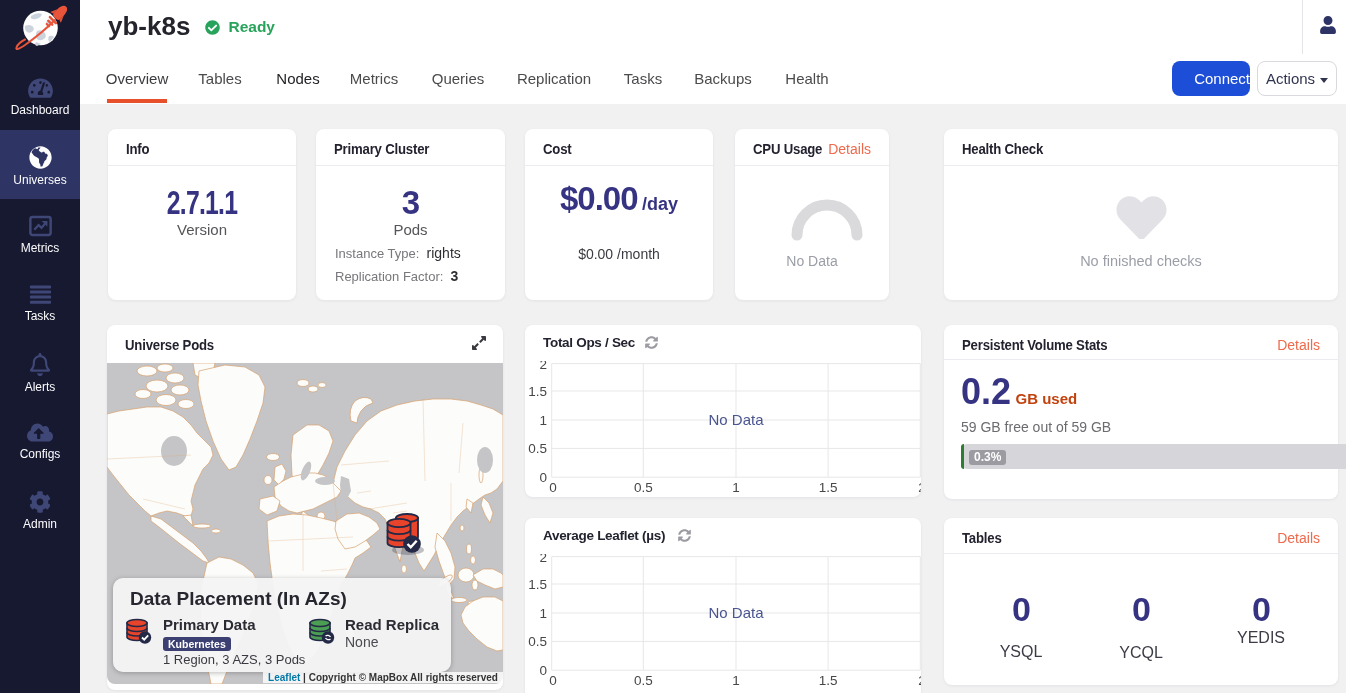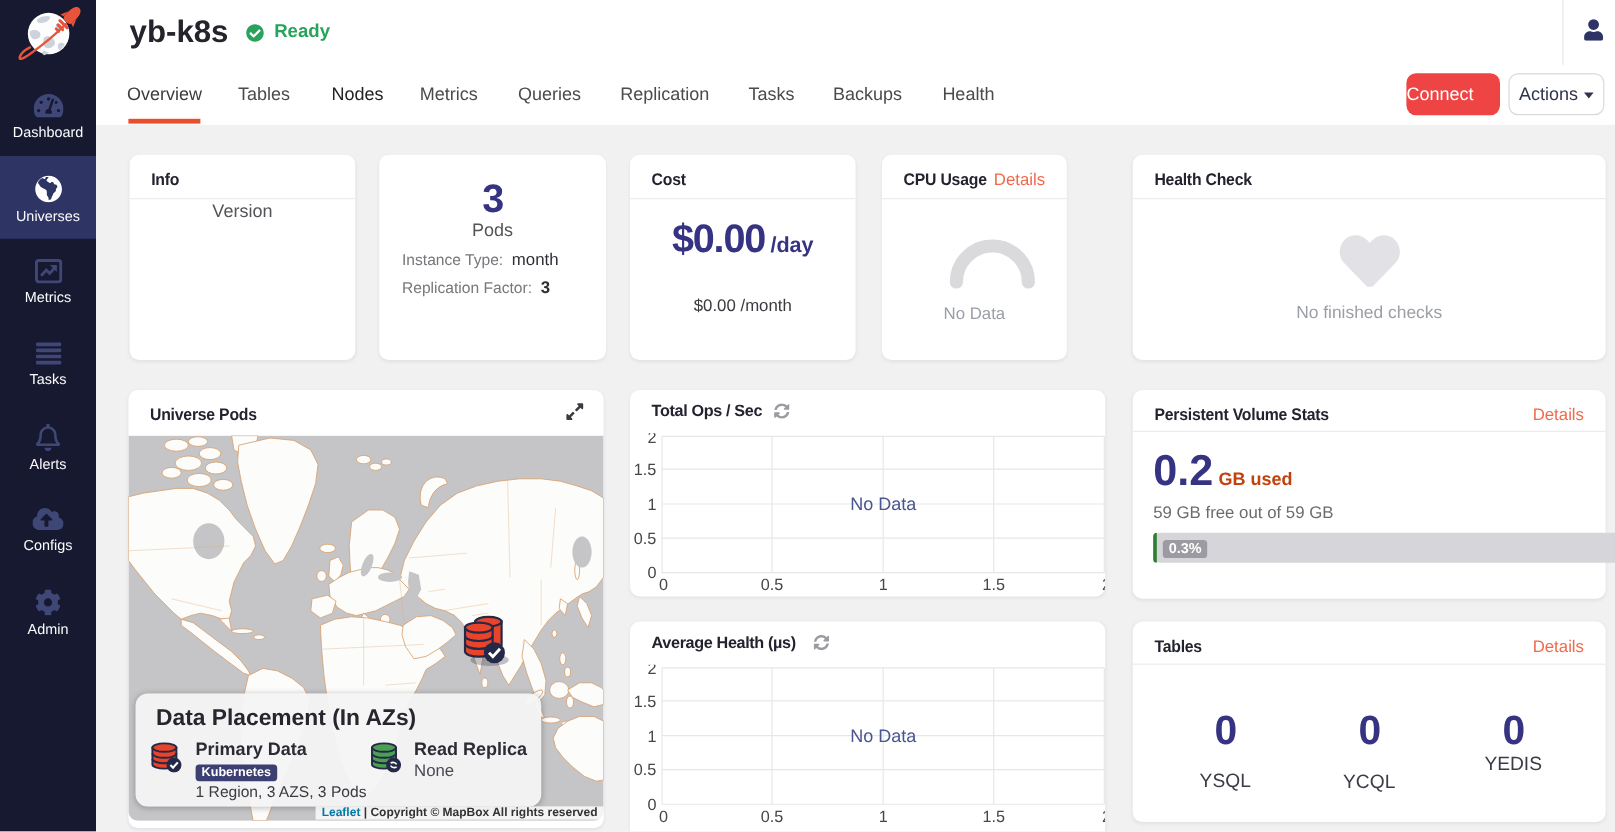--- a/index.html
+++ b/index.html
@@ -15,21 +15,21 @@
 .navitem.active { background:#2e3464; }
 
 #header { left:80px; top:0; width:1266px; height:104px; background:#fff; z-index:4;padding-left:20px; }
 #title { position:absolute; left:28px; top:11px; font-size:26px; font-weight:bold; color:#24242c; }
 #ready { position:absolute; left:125px; top:18px; }
 #ready span { font-size:15.5px; font-weight:bold; color:#27a35b; vertical-align:top; margin-left:4px;}
 .tab { position:absolute; top:70px; font-size:15px; color:#4b4b4e; width:130px; text-align:center;}
 #tabline { position:absolute; left:27px; top:99px; width:60px; height:4px; background:#e8502b; }
 #vline { position:absolute; left:1222px; top:0; width:1px; height:54px; background:#e4e4e8; }
 #usericon { position:absolute; left:1240px; top:16px; }
-#connect { position:absolute; left:1092px; top:61px; width:78px; height:35px; background:#ef4444; color:#fff; font-size:15px; border-radius:8px; text-align:left; line-height:35px; }
+#connect { position:absolute; left:1092px; top:61px; width:78px; height:35px; background:#1d4ed8; color:#fff; font-size:15px; border-radius:8px; text-align:right; line-height:35px; }
 #actions { position:absolute; left:1177px; top:61px; width:80px; height:35px; background:#fff; border:1px solid #d9d9de; color:#30344f; font-size:15px; border-radius:8px; text-align:center; line-height:33px; }
 .caret { display:inline-block; width:0; height:0; border-left:4px solid transparent; border-right:4px solid transparent; border-top:5px solid #30344f; margin-left:5px; vertical-align:middle;}
 
 .card { position:absolute; background:#fff; border-radius:8px; box-shadow:0 1px 3px rgba(70,70,90,0.08); }
 .chead { position:relative; height:37px; border-bottom:1px solid #ececf0; }
 .chead .t { position:absolute; left:18px; top:12px; font-size:14px; font-weight:bold; color:#232330; letter-spacing:-0.2px; transform:scaleX(0.94); transform-origin:0 50%; }
 .chead .details { position:absolute; right:18px; top:12px; font-size:14px; color:#ef6a4c; }
 .bignum { font-size:33px; font-weight:bold; color:#363482; letter-spacing:-1px; line-height:1;}
 .cgray { font-size:15px; color:#555559; }
 </style>
@@ -125,26 +125,30 @@
           <path fill="#3f4777" d="M487.4 315.7l-42.6-24.6c4.3-23.2 4.3-47 0-70.2l42.6-24.6c4.9-2.8 7.1-8.6 5.5-14-11.1-35.6-30-67.8-54.7-94.6-3.8-4.1-10-5.1-14.8-2.3L380.8 110c-17.9-15.4-38.5-27.3-60.8-35.1V25.8c0-5.6-3.9-10.5-9.4-11.7-36.7-8.2-74.3-7.8-109.2 0-5.5 1.2-9.4 6.1-9.4 11.7V75c-22.2 7.9-42.8 19.8-60.8 35.1L88.7 85.5c-4.9-2.8-11-1.9-14.8 2.3-24.7 26.7-43.6 58.9-54.7 94.6-1.7 5.4.6 11.2 5.5 14L67.3 221c-4.3 23.2-4.3 47 0 70.2l-42.6 24.6c-4.9 2.8-7.1 8.6-5.5 14 11.1 35.6 30 67.8 54.7 94.6 3.8 4.1 10 5.1 14.8 2.3l42.6-24.6c17.9 15.4 38.5 27.3 60.8 35.1v49.2c0 5.6 3.9 10.5 9.4 11.7 36.7 8.2 74.3 7.8 109.2 0 5.5-1.2 9.4-6.1 9.4-11.7v-49.2c22.2-7.9 42.8-19.8 60.8-35.1l42.6 24.6c4.9 2.8 11 1.9 14.8-2.3 24.7-26.7 43.6-58.9 54.7-94.6 1.5-5.5-.7-11.3-5.6-14.1zM256 336c-44.1 0-80-35.9-80-80s35.9-80 80-80 80 35.9 80 80-35.9 80-80 80z"></path>
         </svg>
       <div class="lbl">Admin</div>
     </div>
   </div>
 
   <div class="card" style="left:108px;top:129px;width:188px;height:171px;">
     <div class="chead">
         <span class="t">Info</span>
       </div>
+    <div style="text-align:center;margin-top:20px;" class="bignum"><span style="display:inline-block;transform:scaleX(0.75);">2.7.1.1</span></div>
     <div style="text-align:center;margin-top:2px;" class="cgray">Version</div>
   </div>
   <div class="card" style="left:316px;top:129px;width:189px;height:171px;">
+    <div class="chead">
+        <span class="t">Primary Cluster</span>
+      </div>
     <div style="text-align:center;margin-top:20px;" class="bignum">3</div>
     <div style="text-align:center;margin-top:2px;" class="cgray">Pods</div>
-    <div style="margin:7px 0 0 19px;font-size:13px;color:#77777c;">Instance Type: &nbsp;<span style="color:#2e2e34;font-size:14px;">month</span></div>
+    <div style="margin:7px 0 0 19px;font-size:13px;color:#77777c;">Instance Type: &nbsp;<span style="color:#2e2e34;font-size:14px;">rights</span></div>
     <div style="margin:7px 0 0 19px;font-size:13px;color:#77777c;">Replication Factor: &nbsp;<span style="color:#2e2e34;font-size:14px;font-weight:bold;">3</span></div>
   </div>
   <div class="card" style="left:525px;top:129px;width:188px;height:171px;">
     <div class="chead">
         <span class="t">Cost</span>
       </div>
     <div style="text-align:center;margin-top:16px;"><span class="bignum">$0.00</span> <span style="font-size:18px;font-weight:bold;color:#363482;">/day</span></div>
     <div style="text-align:center;margin-top:31px;font-size:14px;color:#3a3a40;">$0.00 /month</div>
   </div>
   <div class="card" style="left:735px;top:129px;width:154px;height:171px;">
@@ -317,21 +321,21 @@
         <text x="118.3" y="131">0.5</text>
         <text x="211" y="131">1</text>
         <text x="303.1" y="131">1.5</text>
         <text x="397" y="131">2</text>
       </g>
       <text x="211" y="64" font-size="15" fill="#4a5590" text-anchor="middle">No Data</text>
     </svg>
   </div>
 
   <div class="card" style="left:525px;top:518px;width:396px;height:200px;overflow:hidden;">
-    <div style="position:absolute;left:18px;top:10px;font-size:13.5px;font-weight:bold;color:#232330;letter-spacing:-0.3px;">Average Health (µs)</div>
+    <div style="position:absolute;left:18px;top:10px;font-size:13.5px;font-weight:bold;color:#232330;letter-spacing:-0.3px;">Average Leaflet (µs)</div>
     <svg class="abs" style="left:153px;top:11px;" width="13" height="13" viewBox="0 0 512 512">
         <path fill="#9b9ba1" d="M370.72 133.28C339.458 104.008 298.888 87.962 255.848 88c-77.458.068-144.328 53.178-162.791 126.85-1.344 5.363-6.122 9.15-11.651 9.15H24.103c-7.498 0-13.194-6.807-11.807-14.176C33.933 94.924 134.813 8 256 8c66.448 0 126.791 26.136 171.315 68.685L465.47 38.53c15.12-15.12 40.97-4.41 40.97 16.97V192c0 13.255-10.745 24-24 24H345.502c-21.38 0-32.09-25.851-16.971-40.971l42.189-42.189zM32 296h136.498c21.38 0 32.09 25.851 16.971 40.971l-42.189 42.189c31.263 29.273 71.835 45.319 114.876 45.28 77.418-.07 144.315-53.144 162.787-126.849 1.344-5.363 6.122-9.15 11.651-9.15h57.304c7.498 0 13.194 6.807 11.807 14.176C478.067 417.076 377.187 504 256 504c-66.448 0-126.791-26.136-171.315-68.685L46.53 473.47c-15.12 15.12-40.97 4.41-40.97-16.97V320c0-13.255 10.745-24 24-24z"></path>
       </svg>
     <svg class="abs" style="left:0;top:36px;" width="396" height="140" viewBox="0 0 396 140">
       <g stroke="#e7e7e9" stroke-width="1">
         <line x1="26.7" y1="2.6" x2="395.3" y2="2.6"></line>
         <line x1="26.7" y1="30" x2="395.3" y2="30"></line>
         <line x1="26.7" y1="59" x2="395.3" y2="59"></line>
         <line x1="26.7" y1="87.4" x2="395.3" y2="87.4"></line>
         <line x1="26.7" y1="116.2" x2="395.3" y2="116.2"></line>

